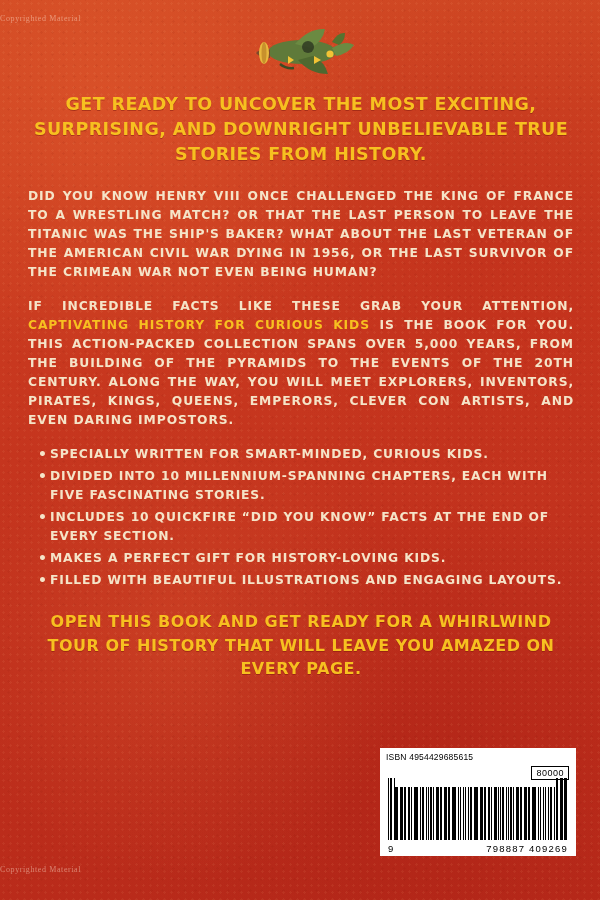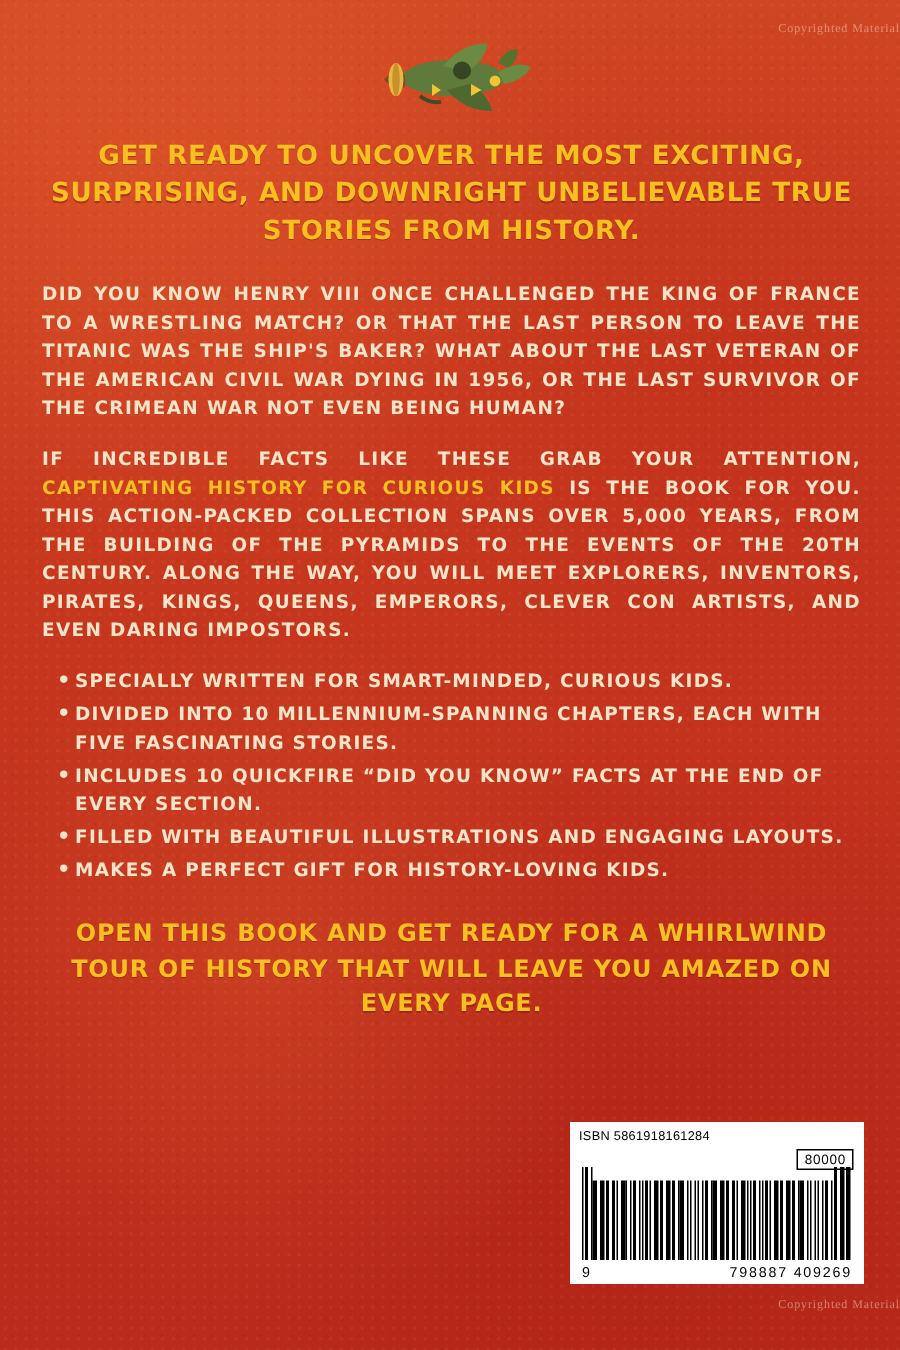--- a/index.html
+++ b/index.html
@@ -34,21 +34,21 @@
       radial-gradient(rgba(255,190,140,0.10) 1px, transparent 1.3px),
       radial-gradient(rgba(120,20,10,0.10) 1px, transparent 1.3px);
     background-size: 7px 7px, 11px 11px;
     background-position: 0 0, 3px 5px;
     opacity: 0.75;
   }
   .topmark, .bottommark {
     position: absolute;
     left: 0;
     width: 100%;
-    text-align: right;
+    text-align: left;
     font-size: 8px;
     letter-spacing: 0.6px;
     color: rgba(255,230,210,0.45);
     font-family: "Liberation Serif", serif;
   }
   .topmark { top: 14px; }
   .bottommark { bottom: 26px; }
 
   .plane {
     position: absolute;
@@ -213,30 +213,30 @@
     <p class="body">DID YOU KNOW HENRY VIII ONCE CHALLENGED THE KING OF FRANCE TO A WRESTLING MATCH? OR THAT THE LAST PERSON TO LEAVE THE TITANIC WAS THE SHIP'S BAKER? WHAT ABOUT THE LAST VETERAN OF THE AMERICAN CIVIL WAR DYING IN 1956, OR THE LAST SURVIVOR OF THE CRIMEAN WAR NOT EVEN BEING HUMAN?</p>
 
     <p class="body">
       <span>IF INCREDIBLE FACTS LIKE THESE GRAB YOUR ATTENTION, </span><span class="hilite">CAPTIVATING HISTORY FOR CURIOUS KIDS</span><span> IS THE BOOK FOR YOU. THIS ACTION-PACKED COLLECTION SPANS OVER 5,000 YEARS, FROM THE BUILDING OF THE PYRAMIDS TO THE EVENTS OF THE 20TH CENTURY. ALONG THE WAY, YOU WILL MEET EXPLORERS, INVENTORS, PIRATES, KINGS, QUEENS, EMPERORS, CLEVER CON ARTISTS, AND EVEN DARING IMPOSTORS.</span>
     </p>
 
     <ul class="bullets">
       <li>SPECIALLY WRITTEN FOR SMART-MINDED, CURIOUS KIDS.</li>
       <li>DIVIDED INTO 10 MILLENNIUM-SPANNING CHAPTERS, EACH WITH FIVE FASCINATING STORIES.</li>
       <li>INCLUDES 10 QUICKFIRE “DID YOU KNOW” FACTS AT THE END OF EVERY SECTION.</li>
+      <li>MAKES A PERFECT GIFT FOR HISTORY-LOVING KIDS.</li>
       <li>FILLED WITH BEAUTIFUL ILLUSTRATIONS AND ENGAGING LAYOUTS.</li>
-      <li>MAKES A PERFECT GIFT FOR HISTORY-LOVING KIDS.</li>
     </ul>
 
 
     <p class="closing">OPEN THIS BOOK AND GET READY FOR A WHIRLWIND TOUR OF HISTORY THAT WILL LEAVE YOU AMAZED ON EVERY PAGE.</p>
   </div>
 
   <div class="barcode-box">
-    <div class="isbn-text">ISBN 5861918161284</div>
+    <div class="isbn-text">ISBN 4954429685615</div>
     <div class="price-box">80000</div>
     <div class="bars" id="bars">
         <i style="width: 1px;"></i>
         <i style="width: 1px; background: transparent;"></i>
         <i style="width: 2px;"></i>
         <i style="width: 2px; background: transparent;"></i>
         <i style="width: 1px;"></i>
         <i style="width: 1px; background: transparent;"></i>
         <i class="short" style="width: 3px;"></i>
         <i style="width: 2px; background: transparent;"></i>

